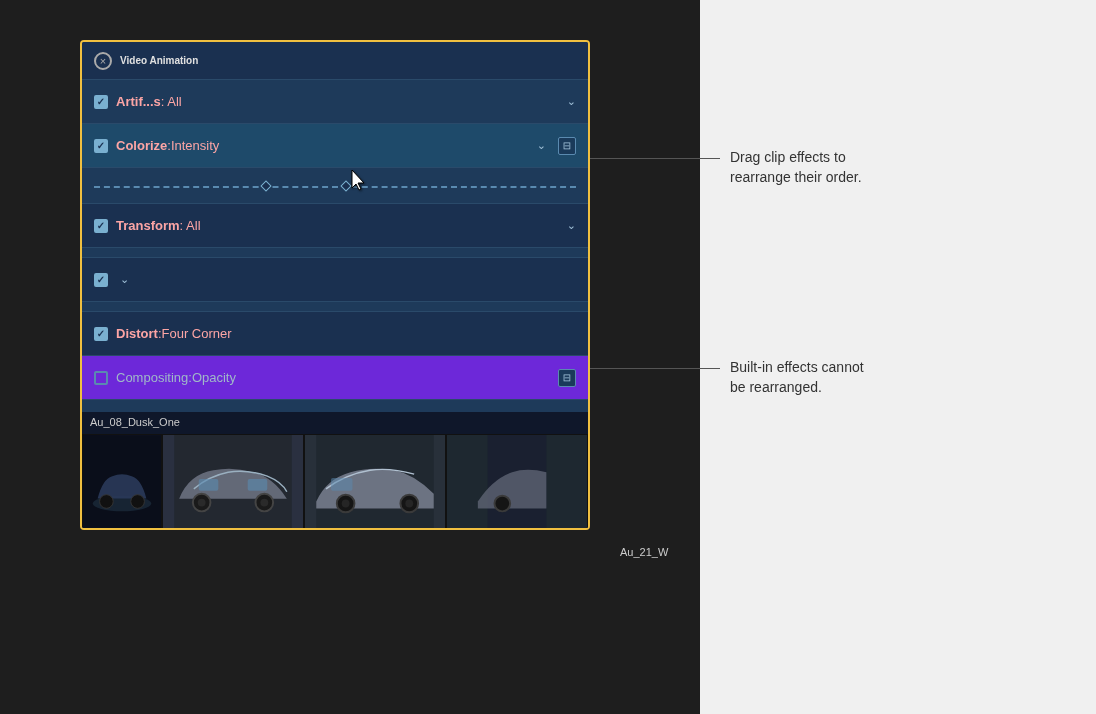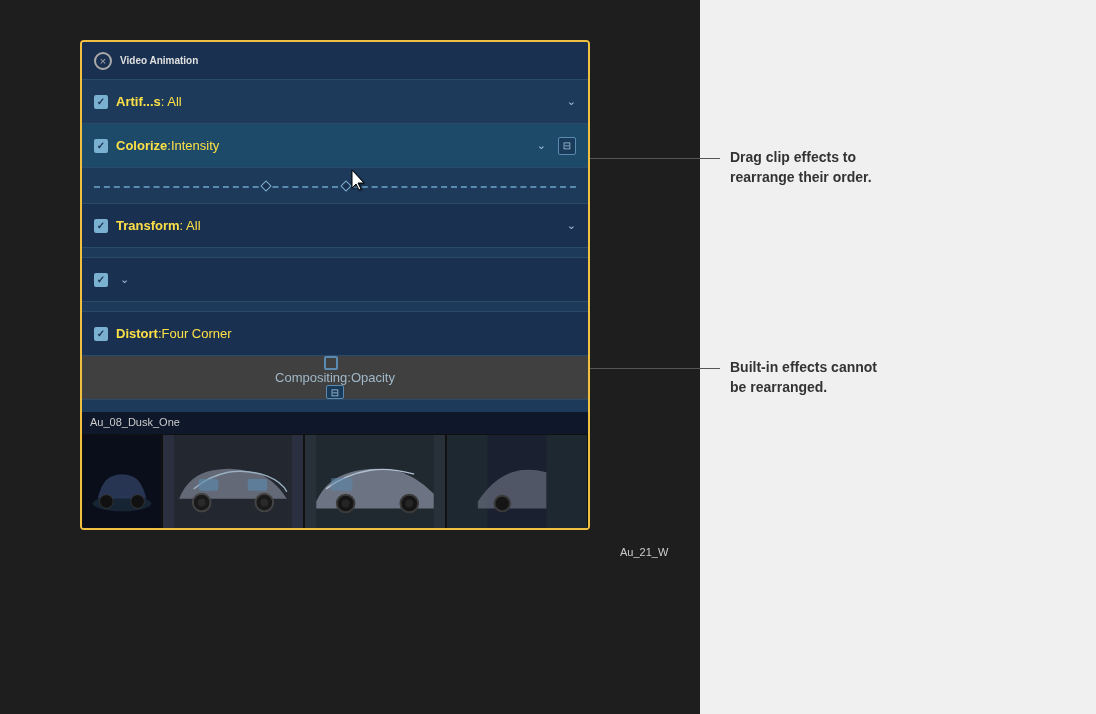--- a/index.html
+++ b/index.html
@@ -111,21 +111,21 @@
     }
 
     .checkbox::after {
       content: '✓';
       color: #1a3050;
       font-size: 10px;
       font-weight: bold;
     }
 
     .effect-label {
-      color: #fde047;
+      color: #fca5a5;
       font-size: 13px;
       font-weight: 500;
       flex: 1;
     }
 
     .dropdown-arrow {
       color: #a0c0d8;
       font-size: 11px;
       margin-left: 4px;
     }
@@ -190,21 +190,20 @@
       filter: drop-shadow(1px 1px 1px rgba(0,0,0,0.5));
     }
 
     
     .annotation-line {
       position: absolute;
       right: 0;
       width: 396px;
       display: flex;
       align-items: flex-start;
-      font-weight: bold;
     }
 
     .annotation-dash {
       width: 20px;
       height: 1px;
       background-color: #555;
       margin-top: 10px;
       margin-right: 10px;
       flex-shrink: 0;
     }
@@ -238,22 +237,21 @@
     }
 
     .h-line-bottom {
       top: 368px;
       left: 590px;
       width: 120px;
     }
 
     
     .effect-row.compositing {
-      background-color: #404040;
-      flex-direction: column;
+      background-color: #6d28d9;
     }
 
     .car-frame {
       flex: 1;
       border: 1px solid #111;
       overflow: hidden;
       position: relative;
     }
 
     

